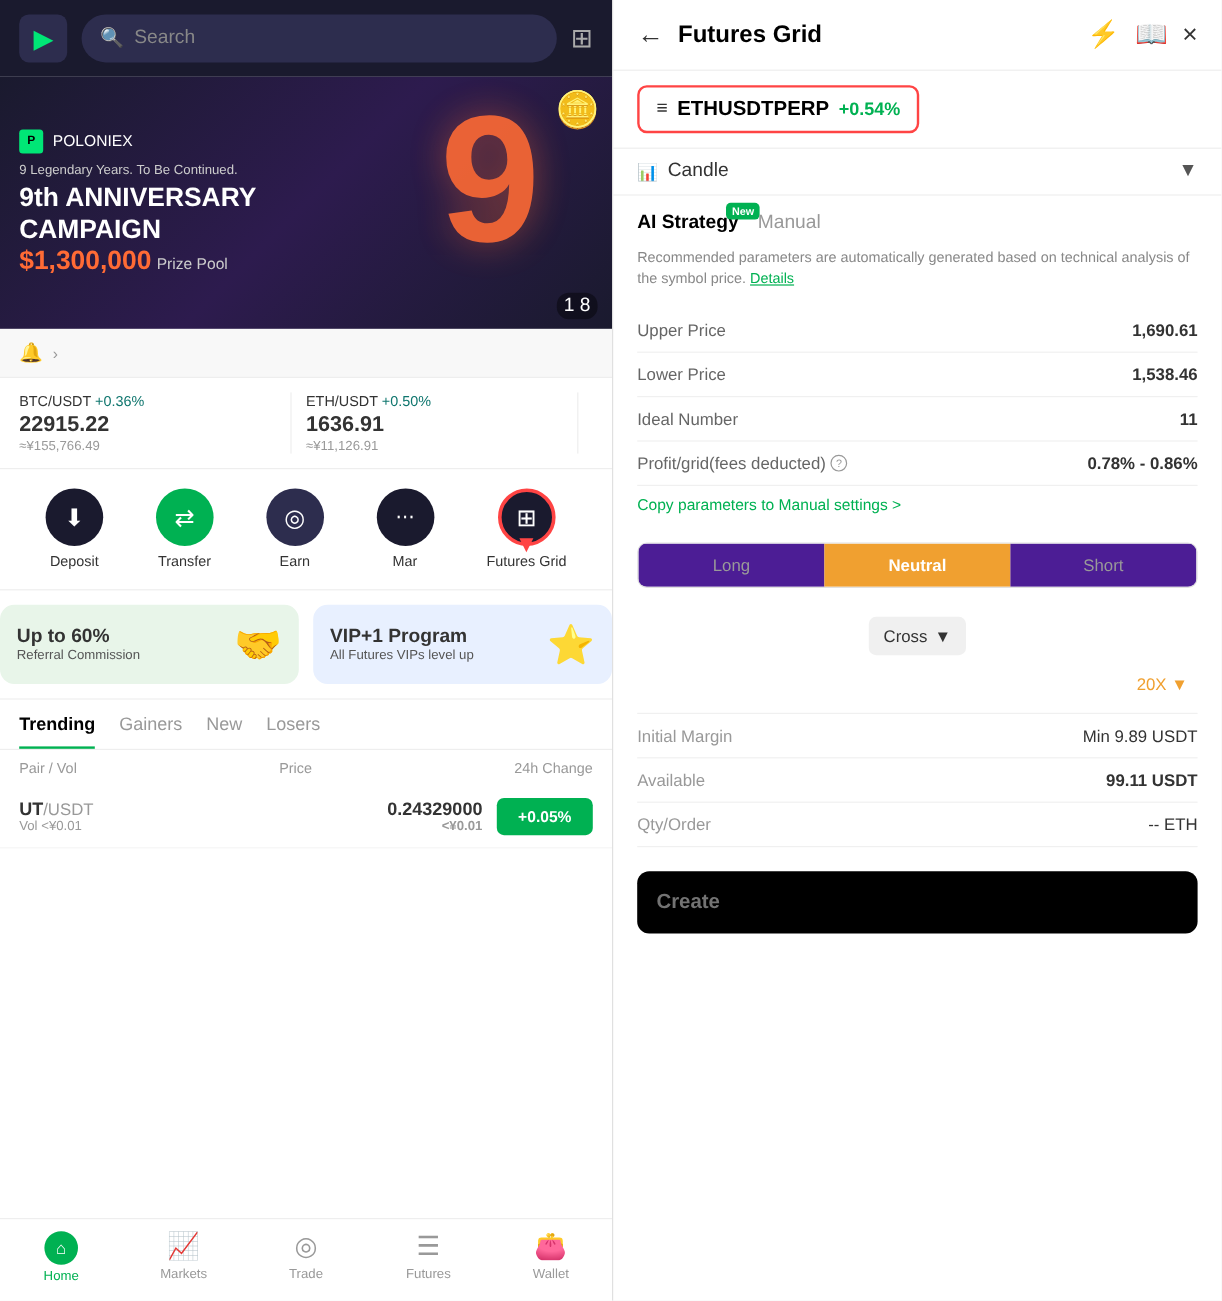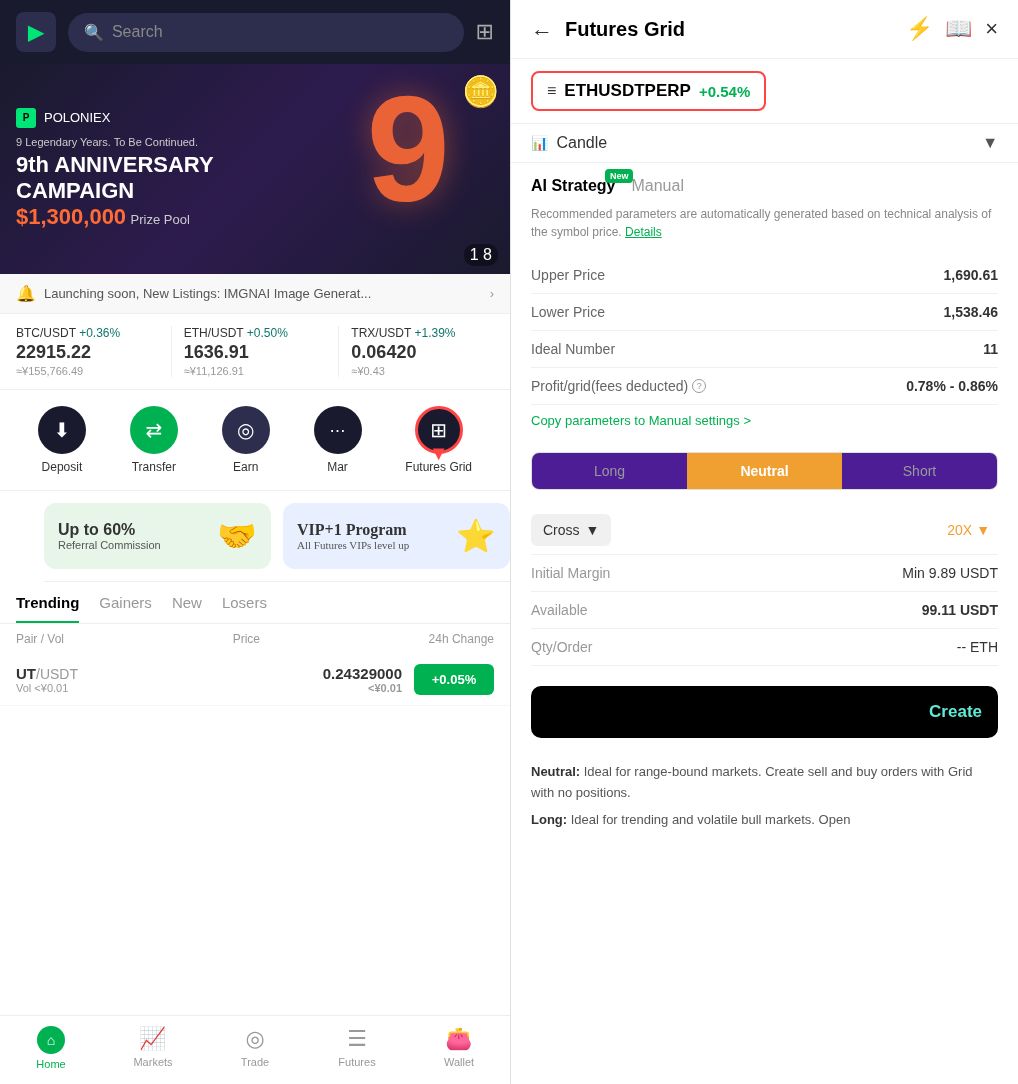--- a/index.html
+++ b/index.html
@@ -225,33 +225,32 @@
       color: #333;
       text-align: center;
     }
 
     
     .promo-cards {
       display: flex;
       padding: 12px 0;
       gap: 12px;
       border-bottom: 1px solid #eee;
-      margin-left: 44px;
     }
     .promo-card {
       flex: 1;
       background: #f0f8f0;
       border-radius: 12px;
       padding: 14px;
       display: flex;
       align-items: center;
       justify-content: space-between;
     }
     .promo-card:first-child { background: #e8f5e9; }
-    .promo-card:last-child { background: #e8f0ff; font-family: Liberation Serif, serif; }
+    .promo-card:last-child { background: #e8f0ff; }
     .promo-text .title {
       font-size: 16px;
       font-weight: 800;
       color: #333;
     }
     .promo-text .subtitle {
       font-size: 11px;
       color: #555;
     }
     .promo-img { font-size: 32px; }
@@ -538,20 +537,21 @@
     
     .margin-section {
       padding: 8px 20px;
     }
     .margin-row {
       display: flex;
       align-items: center;
       gap: 8px;
       padding: 8px 0;
       border-bottom: 1px solid #f0f0f0;
+      flex-direction: column;
     }
     .margin-select {
       background: #f0f0f0;
       border-radius: 6px;
       padding: 8px 12px;
       font-size: 14px;
       color: #333;
       display: flex;
       align-items: center;
       gap: 6px;
@@ -604,28 +604,28 @@
       cursor: pointer;
     }
 
     
     .create-section {
       padding: 12px 20px;
     }
     .create-btn {
       width: 100%;
       background: #000;
-      color: #5eead4;
+      color: #737373;
       border: none;
       border-radius: 10px;
       padding: 16px;
       font-size: 17px;
       font-weight: 600;
       cursor: pointer;
-      text-align: right;
+      text-align: left;
     }
 
     
     .description-section {
       padding: 12px 20px;
       font-size: 13px;
       color: #555;
       line-height: 1.6;
     }
     .desc-bold { font-weight: 700; color: #333; }
@@ -673,21 +673,20 @@
         <span class="banner-prize-small">Prize Pool</span>
       </div>
     </div>
     <div class="banner-big-9">9</div>
     <div class="banner-coins">🪙</div>
     <div class="banner-pagination">1 8</div>
   </div>
 
   <div class="announcement">
     <span class="announcement-icon">🔔</span>
-    <span class="announcement-text">Launching soon, New Listings: IMGNAI Image Generat...</span>
     <span class="announcement-arrow">›</span>
   </div>
 
   <div class="tickers">
     <div class="ticker">
       <div class="ticker-pair">
         <span>BTC/USDT</span>
         <span class="green">+0.36%</span>
       </div>
       <div class="ticker-price">22915.22</div>
@@ -696,28 +695,20 @@
     <div class="divider-v"></div>
     <div class="ticker">
       <div class="ticker-pair">
         <span>ETH/USDT</span>
         <span class="green">+0.50%</span>
       </div>
       <div class="ticker-price">1636.91</div>
       <div class="ticker-cny">≈¥11,126.91</div>
     </div>
     <div class="divider-v"></div>
-    <div class="ticker">
-      <div class="ticker-pair">
-        <span>TRX/USDT</span>
-        <span class="green">+1.39%</span>
-      </div>
-      <div class="ticker-price">0.06420</div>
-      <div class="ticker-cny">≈¥0.43</div>
-    </div>
   </div>
 
   <div class="quick-actions">
     <div class="action-item">
       <div class="action-icon dark">⬇</div>
       <span class="action-label">Deposit</span>
     </div>
     <div class="action-item">
       <div class="action-icon green-bg">⇄</div>
       <span class="action-label">Transfer</span>
@@ -903,24 +894,14 @@
     <div class="field-row">
       <span class="field-label">Qty/Order</span>
       <span class="field-value">-- ETH</span>
     </div>
   </div>
 
   <div class="create-section">
     <button class="create-btn">Create</button>
   </div>
 
-  <div class="description-section">
-    <div>
-      <span class="desc-bold">Neutral:</span>
-      <span> Ideal for range-bound markets. Create sell and buy orders with Grid with no positions.</span>
-    </div>
-    <div style="margin-top:6px;">
-      <span class="desc-bold">Long:</span>
-      <span> Ideal for trending and volatile bull markets. Open</span>
-    </div>
-  </div>
 
 </div>
 
 </body></html>

